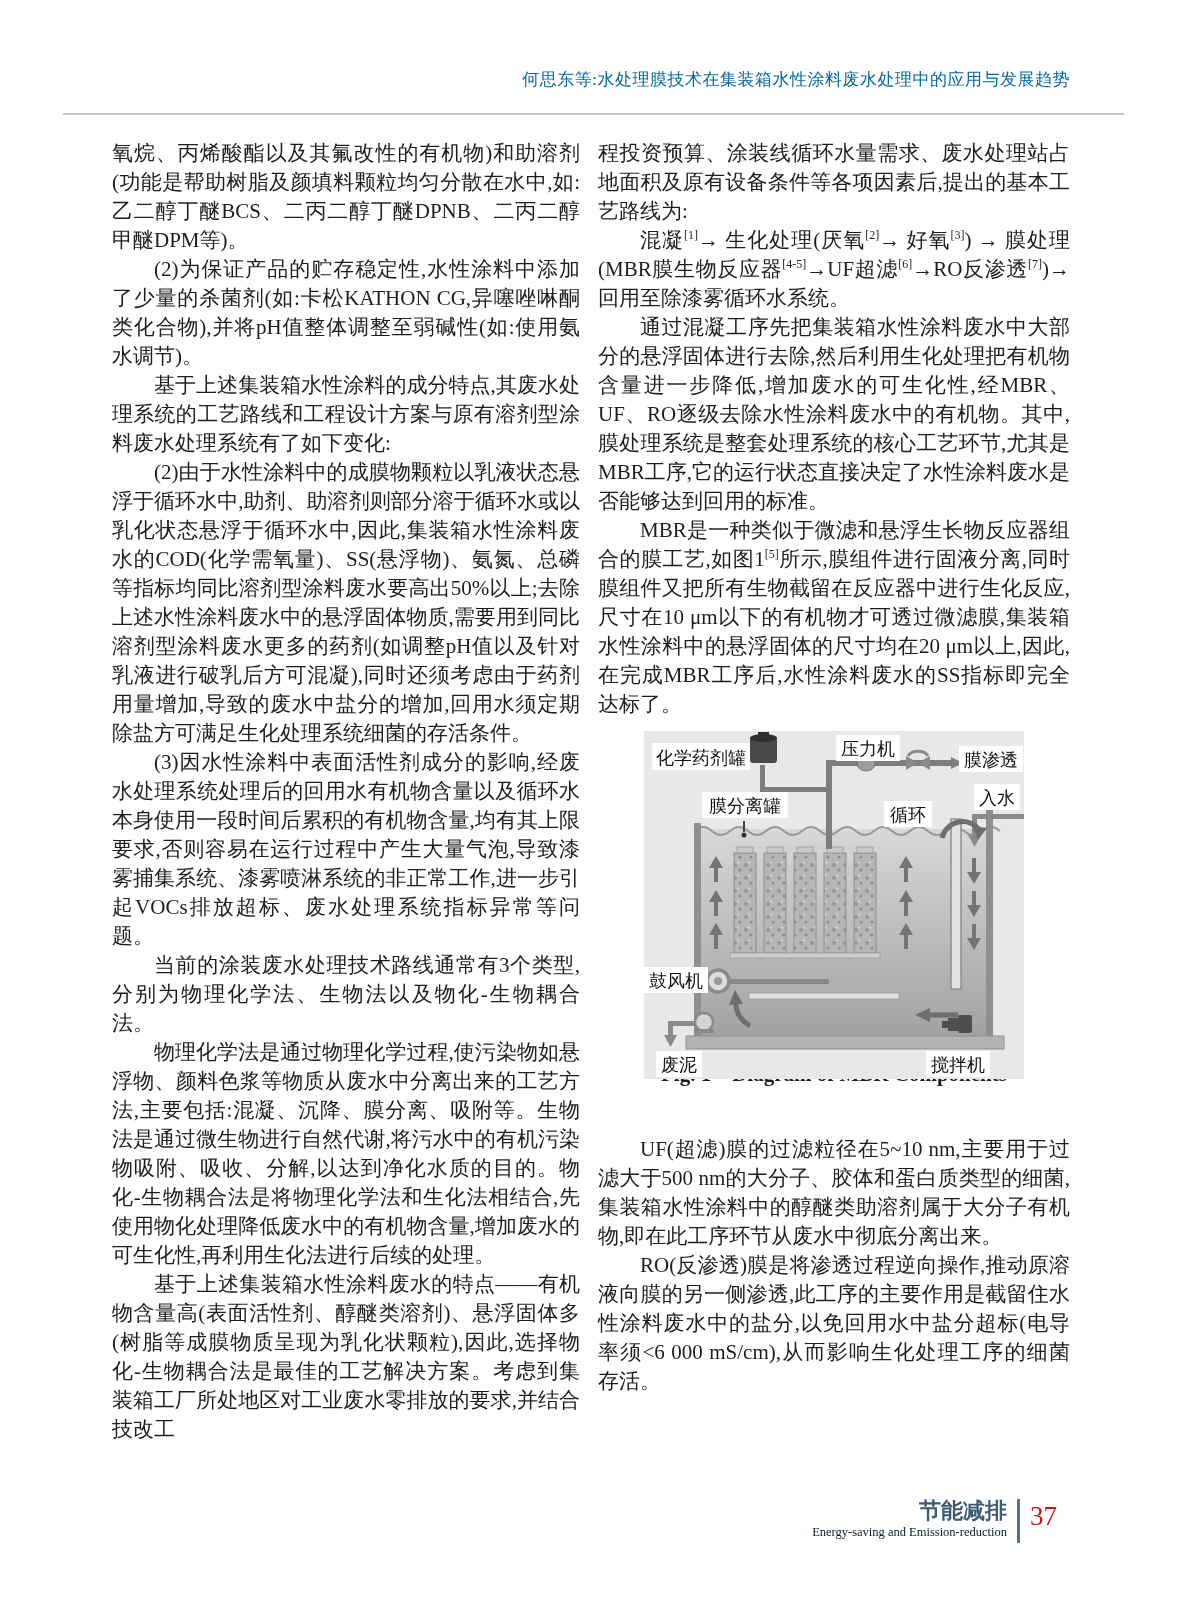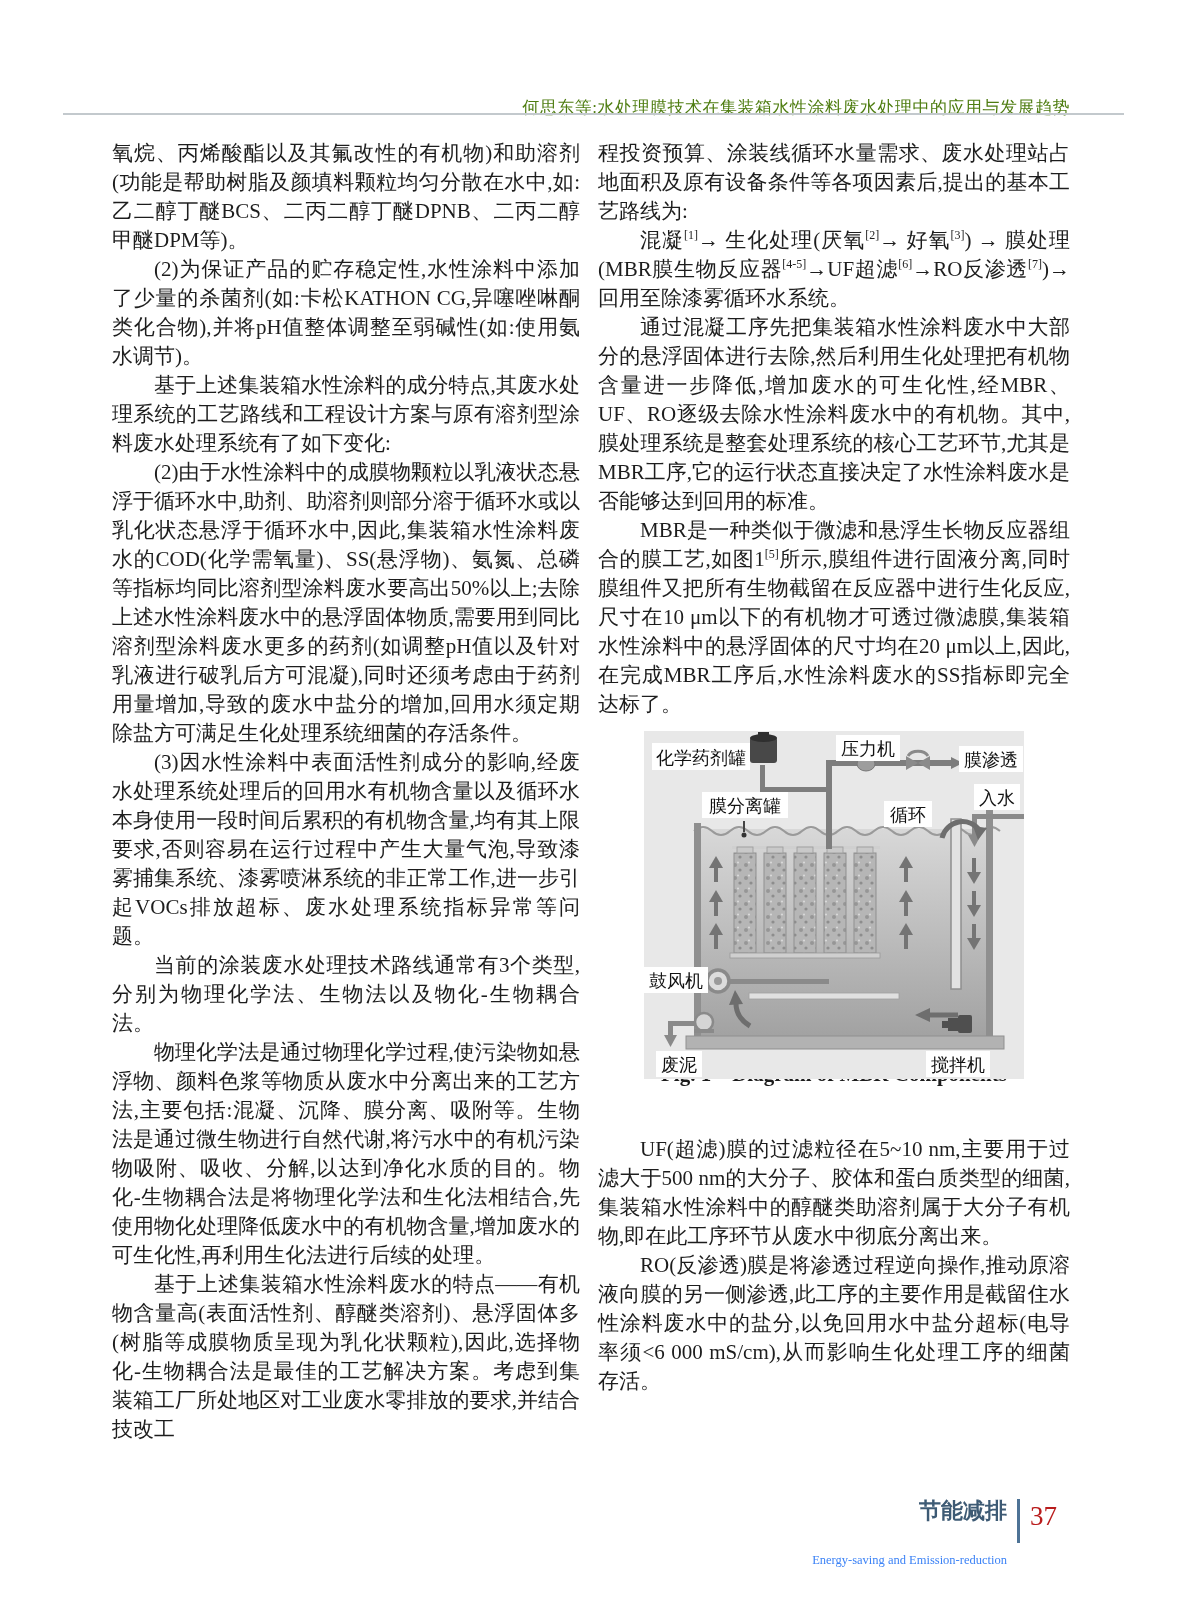--- a/index.html
+++ b/index.html
@@ -1,37 +1,37 @@
 <!DOCTYPE html>
 <html><head>
 <meta charset="utf-8">
 <style>
   html,body{margin:0;padding:0;background:#ffffff;}
   .page{position:relative;width:1187px;height:1600px;background:#ffffff;overflow:hidden;
         font-family:"Liberation Serif","DejaVu Serif",serif;color:#1d1d1d;}
-  .running-head{position:absolute;top:96px;right:117px;font-size:17px;color:#4d7c0f;
+  .running-head{position:absolute;top:68px;right:117px;font-size:17px;color:#0369a1;
         letter-spacing:0.5px;white-space:nowrap;}
   .head-rule{position:absolute;top:113px;left:63px;width:1061px;height:2px;background:#c3c9cd;}
   .col{position:absolute;top:139px;font-size:21px;line-height:29px;text-align:justify;}
   .col-left{left:112px;width:468px;}
   .col-right{left:598px;width:472px;}
   .col p{margin:0;padding:0;}
   .indent{text-indent:2em;}
   sup{font-size:12px;line-height:0;vertical-align:super;}
   .figure{margin:12px 0 0 0;}
   .fig-photo{width:380px;height:292px;margin:0 auto;position:relative;}
   .fig-label{font-size:18px;fill:#111;}
   figcaption{text-align:center;margin-top:6px;}
   .cap-cn{font-size:21px;font-weight:700;line-height:30px;letter-spacing:1px;}
   .cap-en{font-size:21px;font-weight:700;line-height:30px;font-family:"Liberation Serif",serif;}
   .para-uf{margin-top:46px !important;}
   .footer{position:absolute;top:1499px;right:130px;display:flex;align-items:flex-start;}
   .footer-names{text-align:right;padding-right:10px;}
   .f-cn{font-size:22px;font-weight:700;color:#3d5a74;line-height:24px;}
-  .f-en{font-size:12.5px;color:#3b82f6;line-height:18px;margin-top:28px;}
+  .f-en{font-size:12.5px;color:#0f172a;line-height:18px;}
   .f-bar{width:3px;height:44px;background:#4e7396;}
   .f-num{font-size:27px;color:#b91c1c;padding-left:10px;padding-top:2px;}
 </style>
 </head>
 <body>
 
 <div class="page">
 
   <div class="running-head">何思东等:水处理膜技术在集装箱水性涂料废水处理中的应用与发展趋势</div>
   <div class="head-rule"></div>

